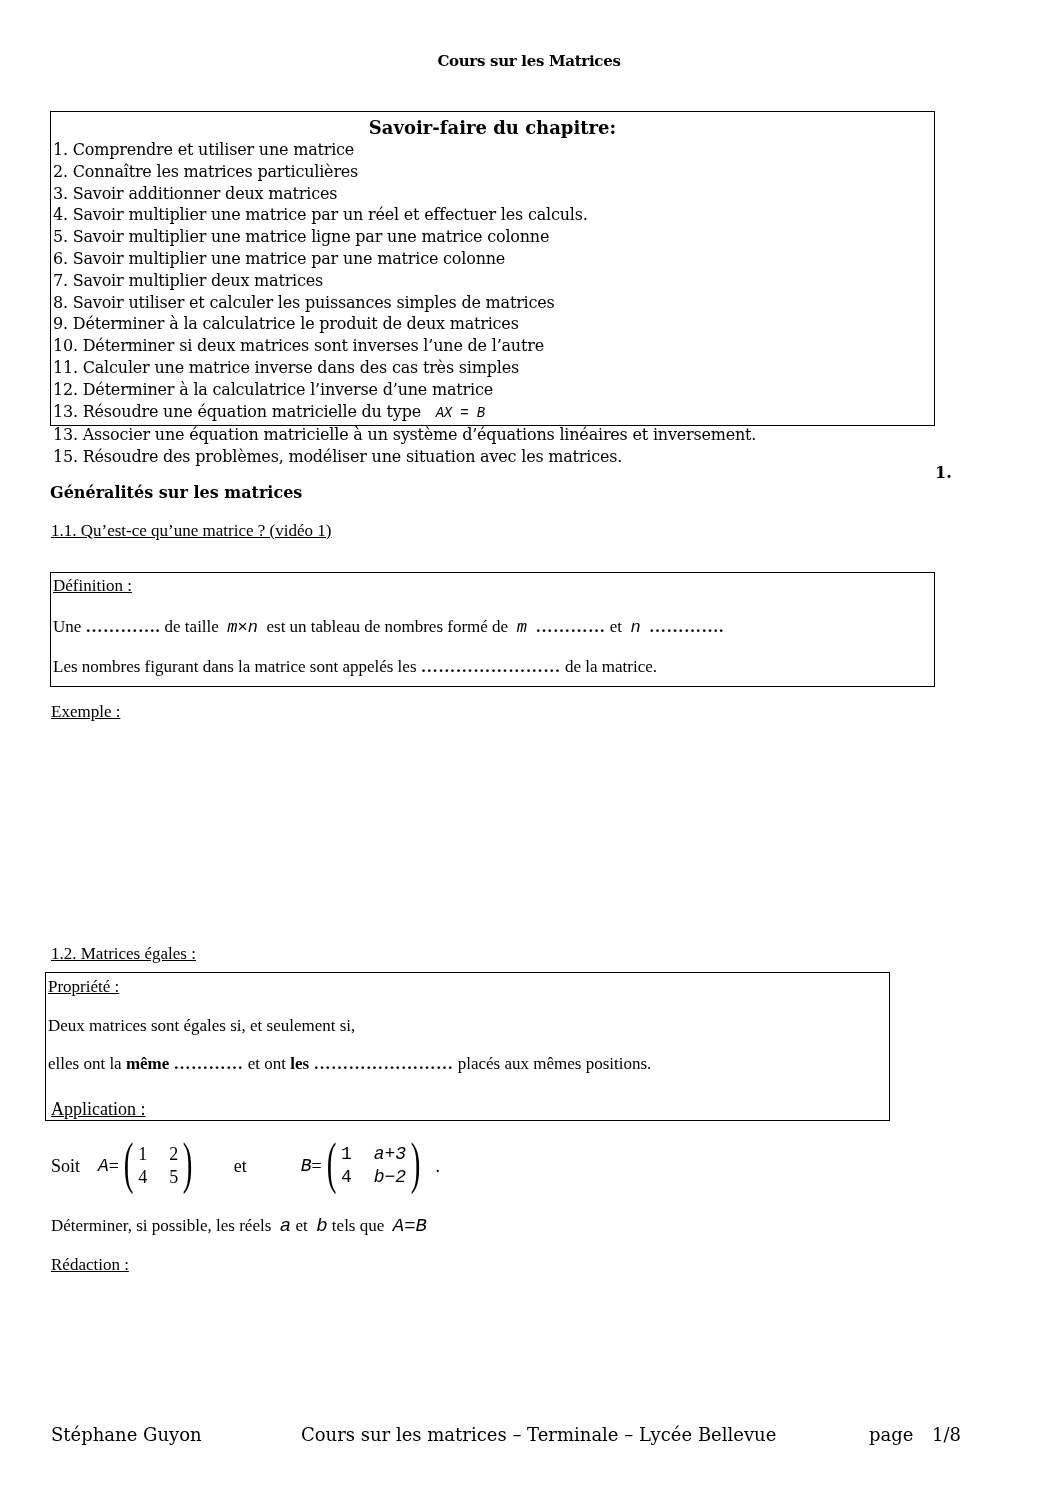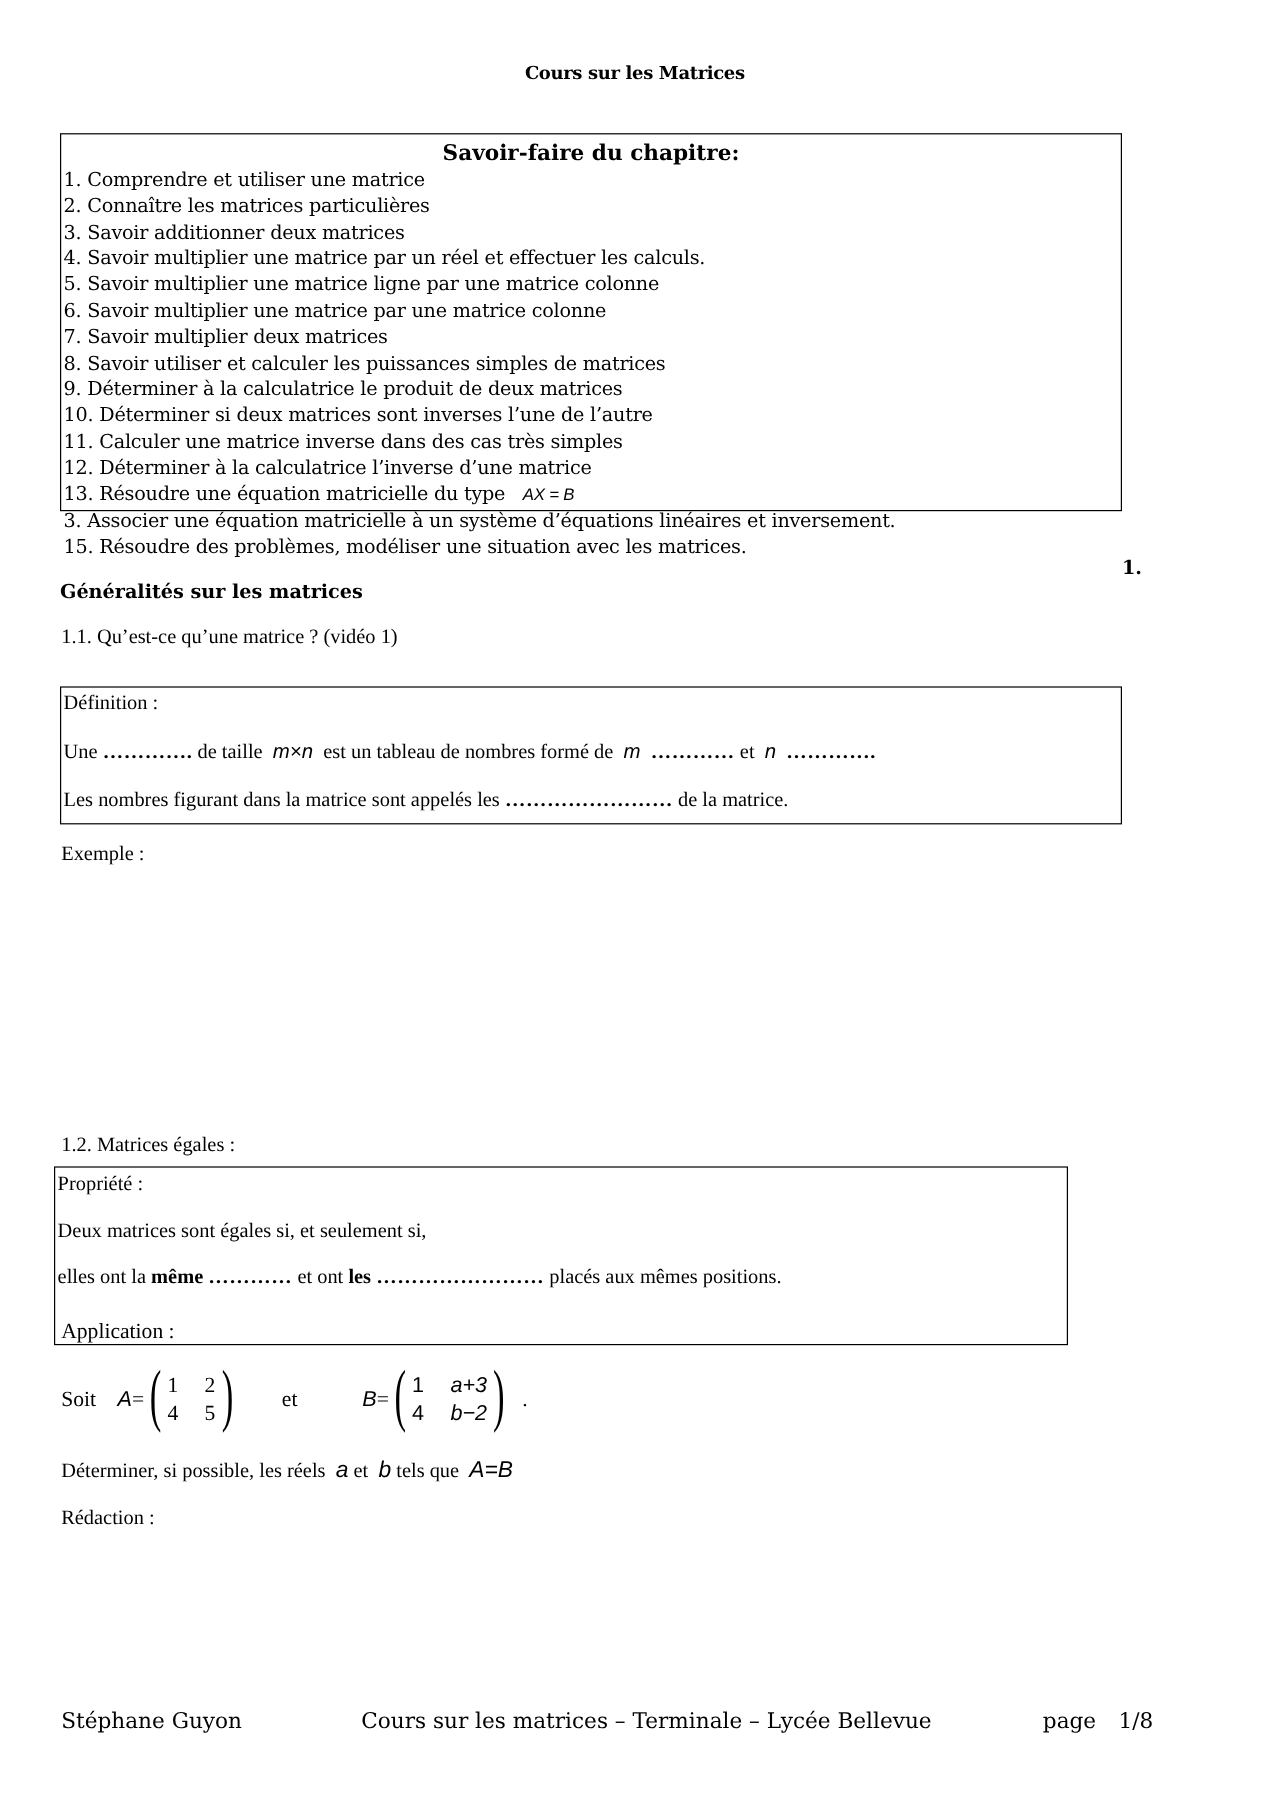--- a/index.html
+++ b/index.html
@@ -8,25 +8,25 @@
   .serif { font-family: "Liberation Serif", "DejaVu Serif", serif; }
   .cond { font-family: "DejaVu Serif", "Liberation Serif", serif; }
   .title { left: 0; width: 1058px; top: 52px; text-align: center; font-weight: bold; font-size: 15px; letter-spacing: -0.3px; }
   .box { border: 1px solid #000; box-sizing: border-box; }
   .sf-box { left: 50px; top: 111px; width: 885px; height: 315px; }
   .sf-title { position: absolute; left: 0; width: 100%; top: 5px; text-align: center; font-weight: bold; font-size: 18px; }
   .sf-list { position: absolute; left: 2px; top: 27px; margin: 0; padding: 0; list-style: none; }
   .sf-list li { font-size: 16px; line-height: 21.8px; white-space: nowrap; letter-spacing: -0.2px; }
   .num-one { left: 935px; top: 463px; font-weight: bold; font-size: 16px; }
   .sec-h { left: 50px; top: 483px; font-weight: bold; font-size: 16px; }
-  .u { }
+  .u { text-decoration: underline; }
   .sub { font-size: 17px; }
   .def-box { left: 50px; top: 572px; width: 885px; height: 115px; }
   .box-line { position: absolute; left: 2px; font-size: 17px; white-space: nowrap; text-align: center; }
-  .math { font-family: Liberation Sans, sans-serif; font-style: italic; }
+  .math { font-family: Liberation Mono, monospace; font-style: italic; }
   .dots { font-weight: bold; letter-spacing: 0.5px; }
   .prop-box { left: 45px; top: 972px; width: 845px; height: 149px; }
   .matrix { display: inline-flex; align-items: center; vertical-align: middle; }
   .paren { font-size: 58px; line-height: 1; font-weight: 100; transform: scaleX(0.5); display: inline-block; margin-top: -6px; }
   .mgrid { display: inline-grid; grid-template-columns: auto auto; column-gap: 22px; row-gap: 0; font-size: 18px; line-height: 23px; }
   .footer { top: 1424px; font-size: 18px; }
 </style>
 </head>
 <body>
 
@@ -43,21 +43,21 @@
       <li>4. Savoir multiplier une matrice par un réel et effectuer les calculs.</li>
       <li>5. Savoir multiplier une matrice ligne par une matrice colonne</li>
       <li>6. Savoir multiplier une matrice par une matrice colonne</li>
       <li>7. Savoir multiplier deux matrices</li>
       <li>8. Savoir utiliser et calculer les puissances simples de matrices</li>
       <li>9. Déterminer à la calculatrice le produit de deux matrices</li>
       <li>10. Déterminer si deux matrices sont inverses l’une de l’autre</li>
       <li>11. Calculer une matrice inverse dans des cas très simples</li>
       <li>12. Déterminer à la calculatrice l’inverse d’une matrice</li>
       <li><span>13. Résoudre une équation matricielle du type</span>&nbsp;&nbsp;&nbsp;<span class="math" style="font-size:14px">AX = B</span></li>
-      <li>3. Associer une équation matricielle à un système d’équations linéaires et inversement.</li>
+      <li>13. Associer une équation matricielle à un système d’équations linéaires et inversement.</li>
       <li>15. Résoudre des problèmes, modéliser une situation avec les matrices.</li>
     </ul>
   </div>
 
   <div class="abs num-one cond">1.</div>
   <div class="abs sec-h cond">Généralités sur les matrices</div>
 
   <div class="abs serif sub u" style="left:51px; top:521px;">1.1. Qu’est-ce qu’une matrice ? (vidéo 1)</div>
 
   <div class="abs box def-box serif">

